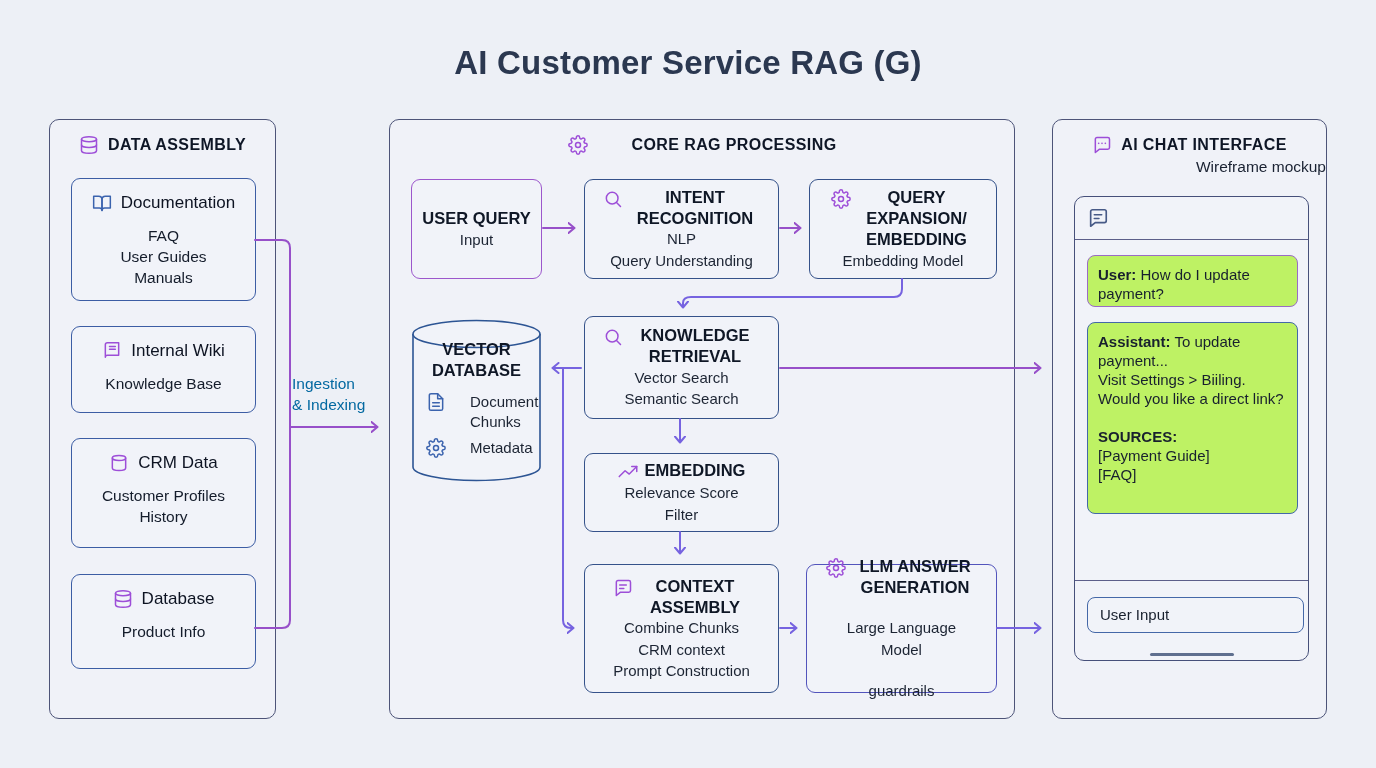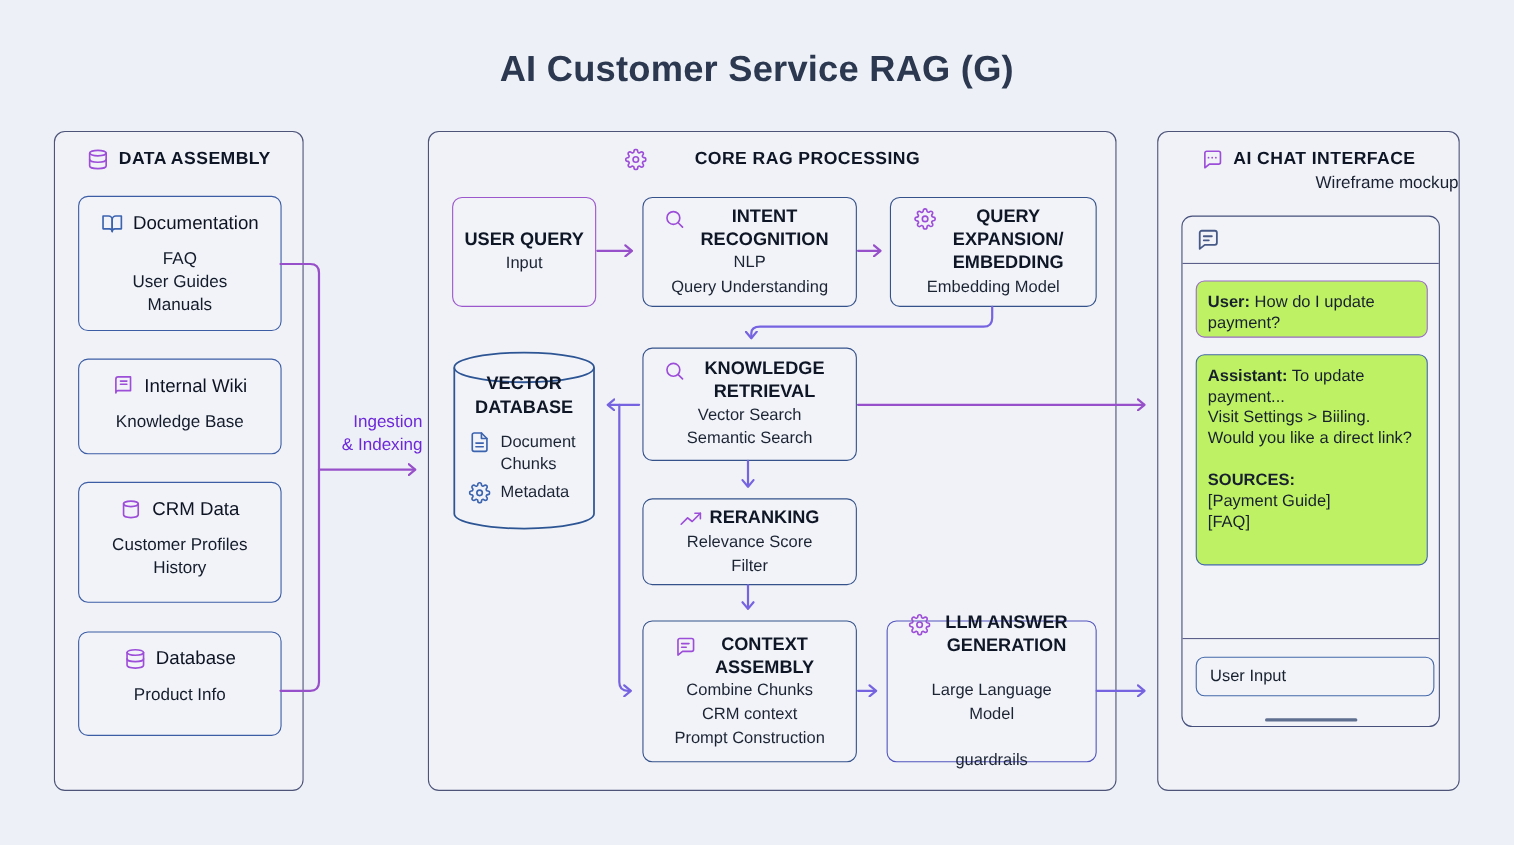--- a/index.html
+++ b/index.html
@@ -27,40 +27,40 @@
   .node-head{display:flex;align-items:flex-start;justify-content:center;gap:7px;}
   .node-head .icon{margin-top:2px;}
   .node-title{font-weight:bold;font-size:16.5px;color:#0f1726;line-height:1.26;}
   .node-line{font-size:15px;color:#1c2433;line-height:1.42;}
   .border-purple{border-color:#9c57cc;}
   .border-indigo{border-color:#5254bc;}
   
   .cyl{position:absolute;left:21px;top:199px;width:131px;height:163px;}
   .cyl-content{position:absolute;left:0;top:0;width:100%;height:100%;box-sizing:border-box;padding:20px 8px 0 8px;}
   .cyl-title{text-align:center;font-weight:bold;font-size:16.5px;line-height:21px;color:#0f1726;}
-  .cyl-row{display:flex;align-items:flex-start;gap:9px;margin:11px 0 0 7px;text-align:left;}
+  .cyl-row{display:flex;align-items:flex-start;gap:24px;margin:11px 0 0 7px;text-align:left;}
   .cyl-row .label{font-size:15px;line-height:1.3;color:#1c2433;}
   
   .mockup{position:absolute;left:21px;top:76px;width:235px;height:465px;border:1.4px solid #46507a;
           border-radius:10px;box-sizing:border-box;background:#f1f3f9;}
   .mock-header{position:absolute;left:0;top:0;width:100%;height:43px;box-sizing:border-box;
                padding:10px 0 0 12px;border-bottom:1.3px solid #5c5f8a;}
   .msg{position:absolute;left:12px;width:211px;border-radius:8px;box-sizing:border-box;
        padding:9px 10px;font-size:15px;line-height:19px;color:#18202e;text-align:left;background:#bef264;}
   .msg-user{top:58px;height:52px;border:1.4px solid #9a6cc5;}
   .msg-assistant{top:125px;height:192px;border:1.4px solid #4468a8;}
   .msg-gap{height:19px;}
   .b{font-weight:bold;}
   .mock-divider{position:absolute;left:0;top:383px;width:100%;border-top:1.3px solid #5c5f8a;}
   .mock-input{position:absolute;left:12px;top:400px;width:217px;height:36px;border:1.4px solid #4468a8;
               border-radius:8px;box-sizing:border-box;padding:8px 12px;font-size:15px;color:#18202e;background:#f1f3f9;}
   .home-bar{position:absolute;left:75px;top:456px;width:84px;height:3px;border-radius:2px;background:#5f6f8f;}
   
-  .ingest-label{position:absolute;left:292px;top:373px;width:92px;text-align:right;
-                font-size:15.5px;line-height:21px;color:#6d28d9;}
+  .ingest-label{position:absolute;left:292px;top:373px;width:92px;text-align:left;
+                font-size:15.5px;line-height:21px;color:#0369a1;}
   .arrows{position:absolute;left:0;top:0;width:1376px;height:768px;pointer-events:none;}
 </style>
 </head>
 <body>
 
 <div class="canvas">
 
   <div class="title">AI Customer Service RAG (G)</div>
 
   <div class="panel" style="left:49px;top:119px;width:227px;height:600px;">
@@ -232,21 +232,21 @@
     </div>
 
     <div class="node" style="left:194px;top:333px;width:195px;height:79px;">
       <div class="node-head">
         <span class="icon ic-purple">
             <svg viewBox="0 0 24 24">
               <polyline points="1.5,17.5 8.5,10.5 13.5,14.5 22.5,5.5"></polyline>
               <polyline points="16.5,5.5 22.5,5.5 22.5,11.5"></polyline>
             </svg>
           </span>
-        <div class="node-title">RERANKING</div>
+        <div class="node-title">EMBEDDING</div>
       </div>
       <div class="node-line">Relevance Score</div>
       <div class="node-line">Filter</div>
     </div>
 
     <div class="node" style="left:194px;top:444px;width:195px;height:129px;">
       <div class="node-head">
         <span class="icon ic-purple">
             <svg viewBox="0 0 24 24">
               <path d="M21 15a2 2 0 0 1-2 2H9l-5 4V5a2 2 0 0 1 2-2h13a2 2 0 0 1 2 2z"></path>

